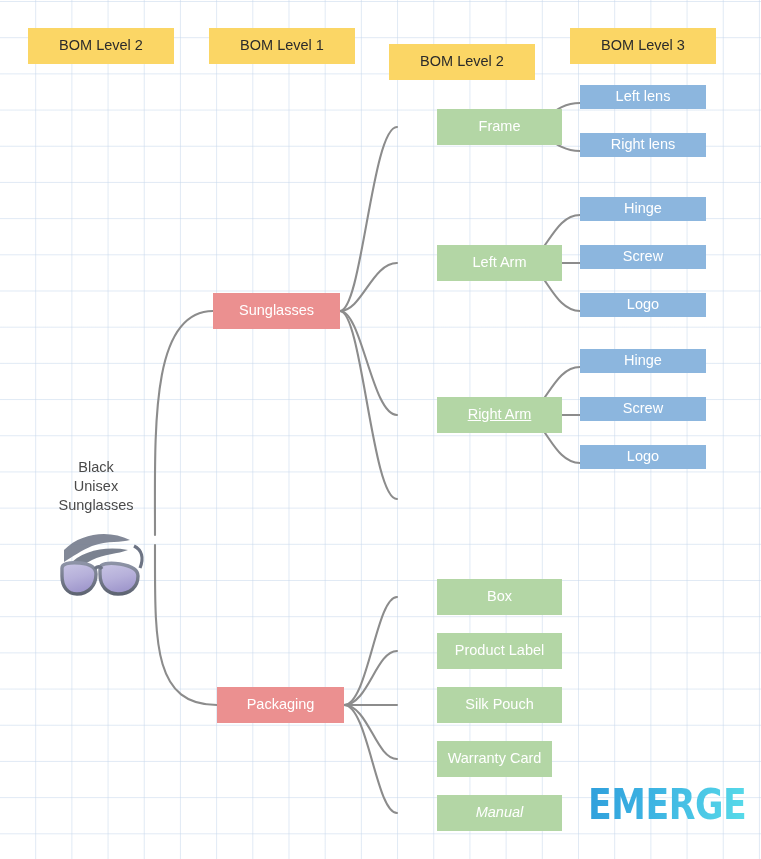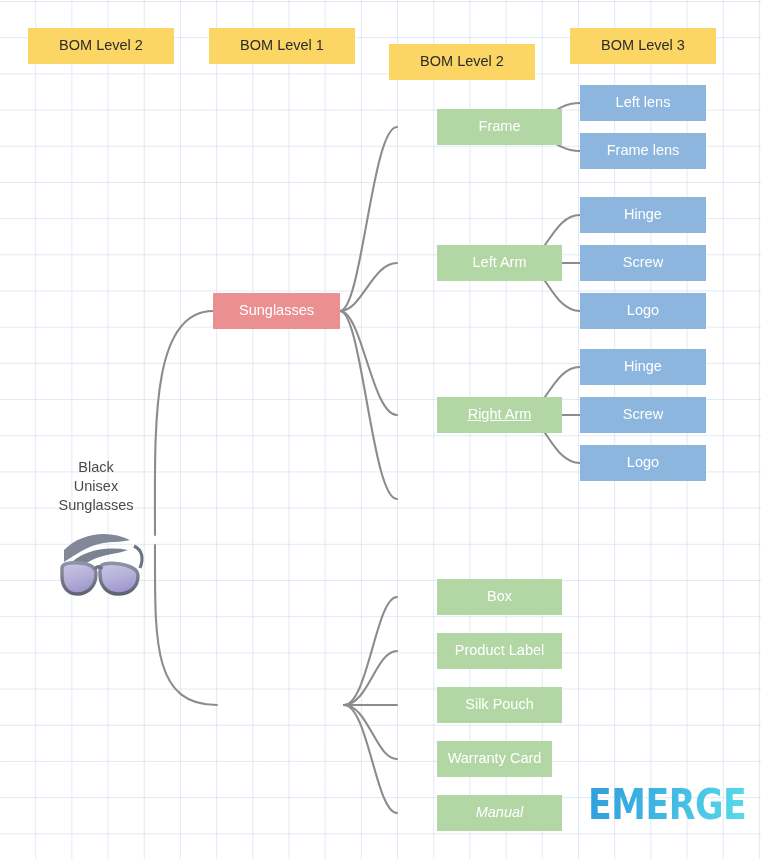--- a/index.html
+++ b/index.html
@@ -56,21 +56,21 @@
     background:#b3d6a5;
     color:#ffffff;
     font-size:14.5px;
     height:36px;
     margin-left:40px;
   }
   .n-blue{
     background:#8cb6de;
     color:#ffffff;
     font-size:14.5px;
-    height:36px;
+    height:24px;
   }
   #root-label{
     position:absolute;
     left:36px;top:458px;width:120px;
     text-align:center;
     color:#4a4a4a;
     font-size:14.5px;
     line-height:19px;
   }
   #root-image{
@@ -177,20 +177,23 @@
 
       <path d="M47,45 C49,42 52,42 54,45" stroke="#6d7484" stroke-width="3.4" fill="none"></path>
 
       <path d="M86,22 C94,26 96,34 92,44" stroke="#6d7484" stroke-width="3.2" fill="none"></path>
     </svg>
   </div>
 
   <div class="node n-red" style="left:213px;top:293px;width:127px;">
     <span>Sunglasses</span>
   </div>
+  <div class="node n-red" style="left:217px;top:687px;width:127px;">
+    <span>Packaging</span>
+  </div>
 
   <div class="node n-green" style="left:397px;top:109px;width:125px;">
     <span>Frame</span>
   </div>
   <div class="node n-green" style="left:397px;top:245px;width:125px;">
     <span>Left Arm</span>
   </div>
   <div class="node n-green" style="left:397px;top:397px;width:125px;text-decoration:underline;">
     <span>Right Arm</span>
   </div>
@@ -207,21 +210,21 @@
     <span>Warranty Card</span>
   </div>
   <div class="node n-green" style="left:397px;top:795px;width:125px;font-style:italic;">
     <span>Manual</span>
   </div>
 
   <div class="node n-blue" style="left:580px;top:85px;width:126px;">
     <span>Left lens</span>
   </div>
   <div class="node n-blue" style="left:580px;top:133px;width:126px;">
-    <span>Frame lens</span>
+    <span>Right lens</span>
   </div>
   <div class="node n-blue" style="left:580px;top:197px;width:126px;">
     <span>Hinge</span>
   </div>
   <div class="node n-blue" style="left:580px;top:245px;width:126px;">
     <span>Screw</span>
   </div>
   <div class="node n-blue" style="left:580px;top:293px;width:126px;">
     <span>Logo</span>
   </div>

